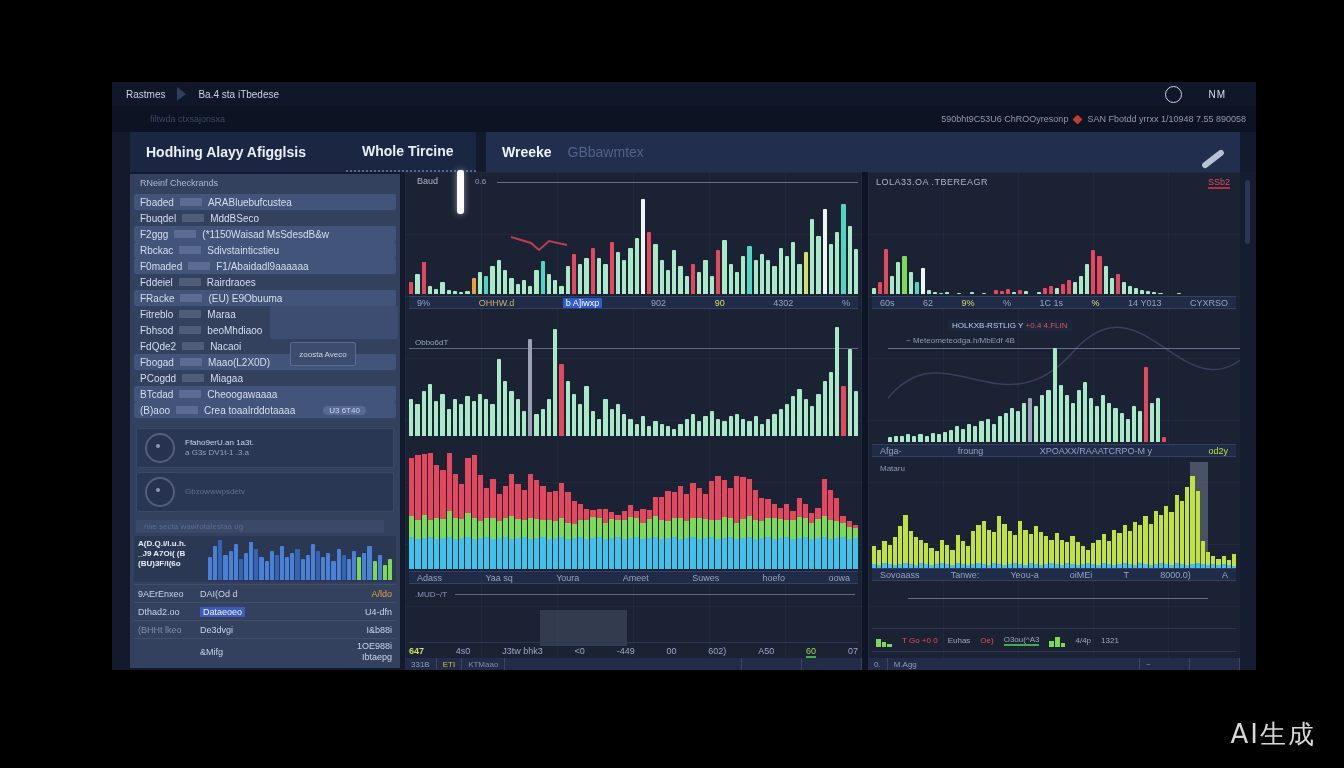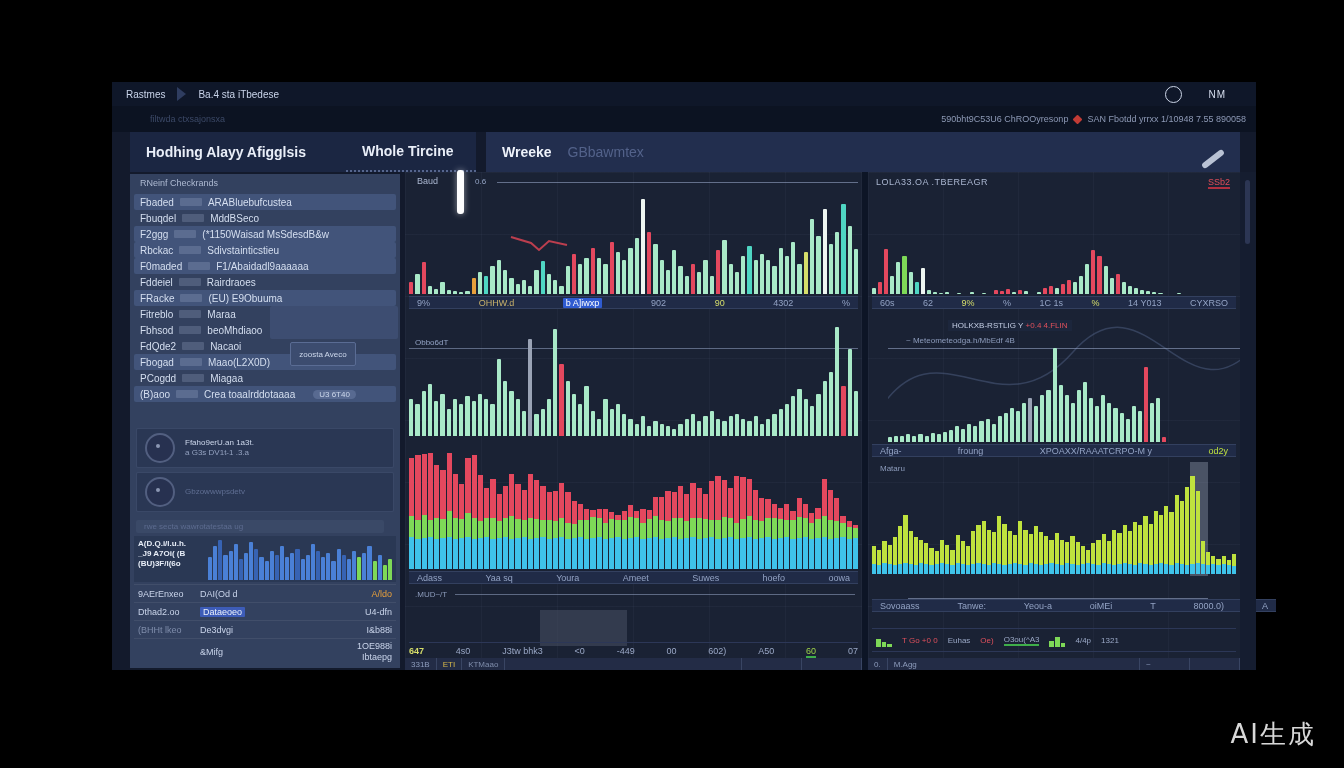--- a/index.html
+++ b/index.html
@@ -35,21 +35,21 @@
   .redge{position:absolute;left:1128px;top:0;width:16px;height:498px;background:#151d30}
   .scrollhint{position:absolute;left:5px;top:8px;width:5px;height:64px;background:#2c3654;border-radius:3px}
 
   
   .sidebar{position:absolute;left:18px;top:2px;width:270px;height:494px;background:#33415f;overflow:hidden}
   .s-header{position:absolute;left:10px;top:4px;font-size:9px;color:#aebad2}
   .s-list{position:absolute;left:4px;top:20px;width:262px}
   .s-item{height:16px;display:flex;align-items:center;gap:6px;padding:0 6px;font-size:10px;color:#d5dff0;white-space:nowrap;overflow:hidden}
   .s-item.hl{background:#42547a;border-radius:2px}
   .s-chip{display:inline-block;width:22px;height:8px;background:rgba(180,195,225,.22);border-radius:1px;flex:none}
-  .s-badge{margin-left:12px;background:rgba(140,160,200,.3);color:#cdd8ec;font-size:8px;padding:0 6px;border-radius:6px}
+  .s-badge{margin-left:22px;background:rgba(140,160,200,.3);color:#cdd8ec;font-size:8px;padding:0 6px;border-radius:6px}
   .side-box{position:absolute;right:2px;top:132px;width:128px;height:33px;background:#46587f;opacity:.55;border-radius:2px}
   .s-btn{position:absolute;right:44px;top:168px;width:64px;height:22px;background:#3c4c6f;border:1px solid #5a6c94;color:#cdd8ec;font-size:8px;display:flex;align-items:center;justify-content:center;border-radius:2px}
   .s-card{position:absolute;left:6px;width:258px;height:40px;background:rgba(38,50,78,.65);border:1px solid rgba(90,105,140,.35);border-radius:2px;display:flex;align-items:center;gap:10px;padding:0 8px;box-sizing:border-box}
   .s-card.c1{top:254px}
   .s-card.c2{top:298px}
   .disc{width:26px;height:26px;border-radius:50%;background:#273150;border:2px solid #525f80;position:relative;flex:none}
   .disc::after{content:"";position:absolute;left:9px;top:9px;width:4px;height:4px;border-radius:50%;background:#8b97b3}
   .card-t{font-size:8px;color:#cdd8ec;line-height:1.3}
   .card-t .sub{color:#93a1bf}
   .c2 .card-t{color:#5f6e92}
@@ -134,21 +134,21 @@
   .e-tip1{position:absolute;left:60px;top:8px;font-size:8px;color:#c3cde4;background:rgba(30,40,64,.7);padding:1px 4px}
   .e-tip1 b{color:#e0505c;font-weight:normal}
   .e-tip2{position:absolute;left:18px;top:24px;font-size:8px;color:#8d9cbc}
   .e-line{position:absolute;left:0;right:0;top:36px;height:1px;background:rgba(160,175,210,.55)}
   .lblE{left:4px;top:272px;width:364px}
 
   .f-label{position:absolute;left:12px;top:292px;font-size:8px;color:#8d9cbc}
   .plotF{position:absolute;left:4px;top:302px;width:364px;height:100px}
   .plotF .bars{position:absolute;inset:0}
   .f-select{position:absolute;left:318px;top:-12px;width:18px;height:114px;background:rgba(165,175,195,.35)}
-  .lblF{left:4px;top:427px;width:404px}
+  .lblF{left:4px;top:396px;width:364px}
   .r-hr{position:absolute;left:40px;top:426px;width:300px;height:1px;background:rgba(160,175,210,.55)}
   .r-row{position:absolute;left:4px;top:456px;width:364px;height:24px;display:flex;align-items:center;gap:10px;font-size:8px;color:#9aa8c6;border-top:1px solid #2c3757;border-bottom:1px solid #2c3757;box-sizing:border-box;padding:0 4px}
   .r-red{color:#e0505c}
   .r-green-ul{border-bottom:2px solid #3fae4a}
   .minibars{display:flex;align-items:flex-end;gap:1px;height:14px;width:16px}
   .minibars>div{flex:1}
 
   .watermark{position:absolute;right:28px;bottom:16px;color:#d8d8d8;font-size:26px;letter-spacing:2px;font-family:"DejaVu Sans",sans-serif}
 </style>
 </head>
@@ -242,20 +242,25 @@
           </div>
         <div class="s-item hl">
             <span>Fbogad</span>
             <span class="s-chip"></span>
             <span>Maao(L2X0D)</span>
           </div>
         <div class="s-item">
             <span>PCogdd</span>
             <span class="s-chip"></span>
             <span>Miagaa</span>
+          </div>
+        <div class="s-item hl">
+            <span>BTcdad</span>
+            <span class="s-chip"></span>
+            <span>Cheoogawaaaa</span>
           </div>
         <div class="s-item hl">
             <span>(B)aoo</span>
             <span class="s-chip"></span>
             <span>Crea toaalrddotaaaa</span>
             <span class="s-badge">U3 6T40</span>
           </div>
       </div>
       <div class="s-btn">zoosta Aveco</div>
 

